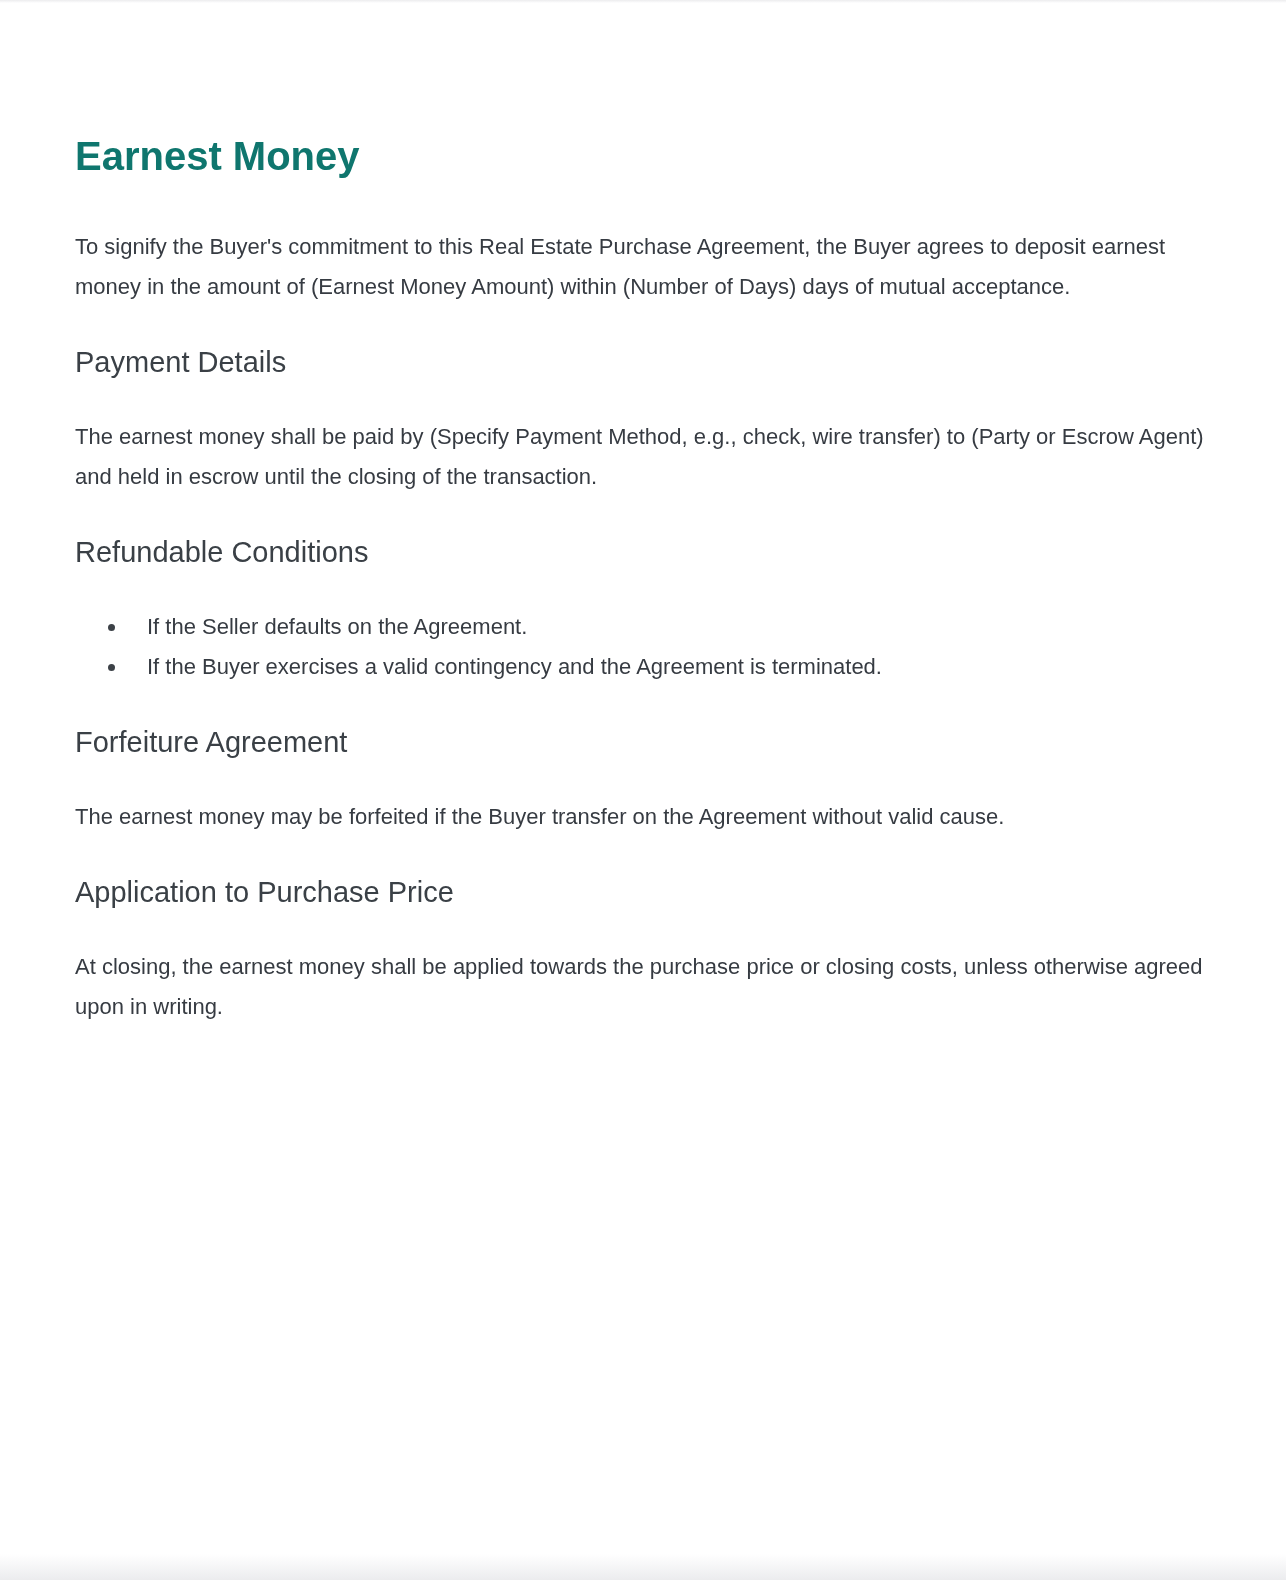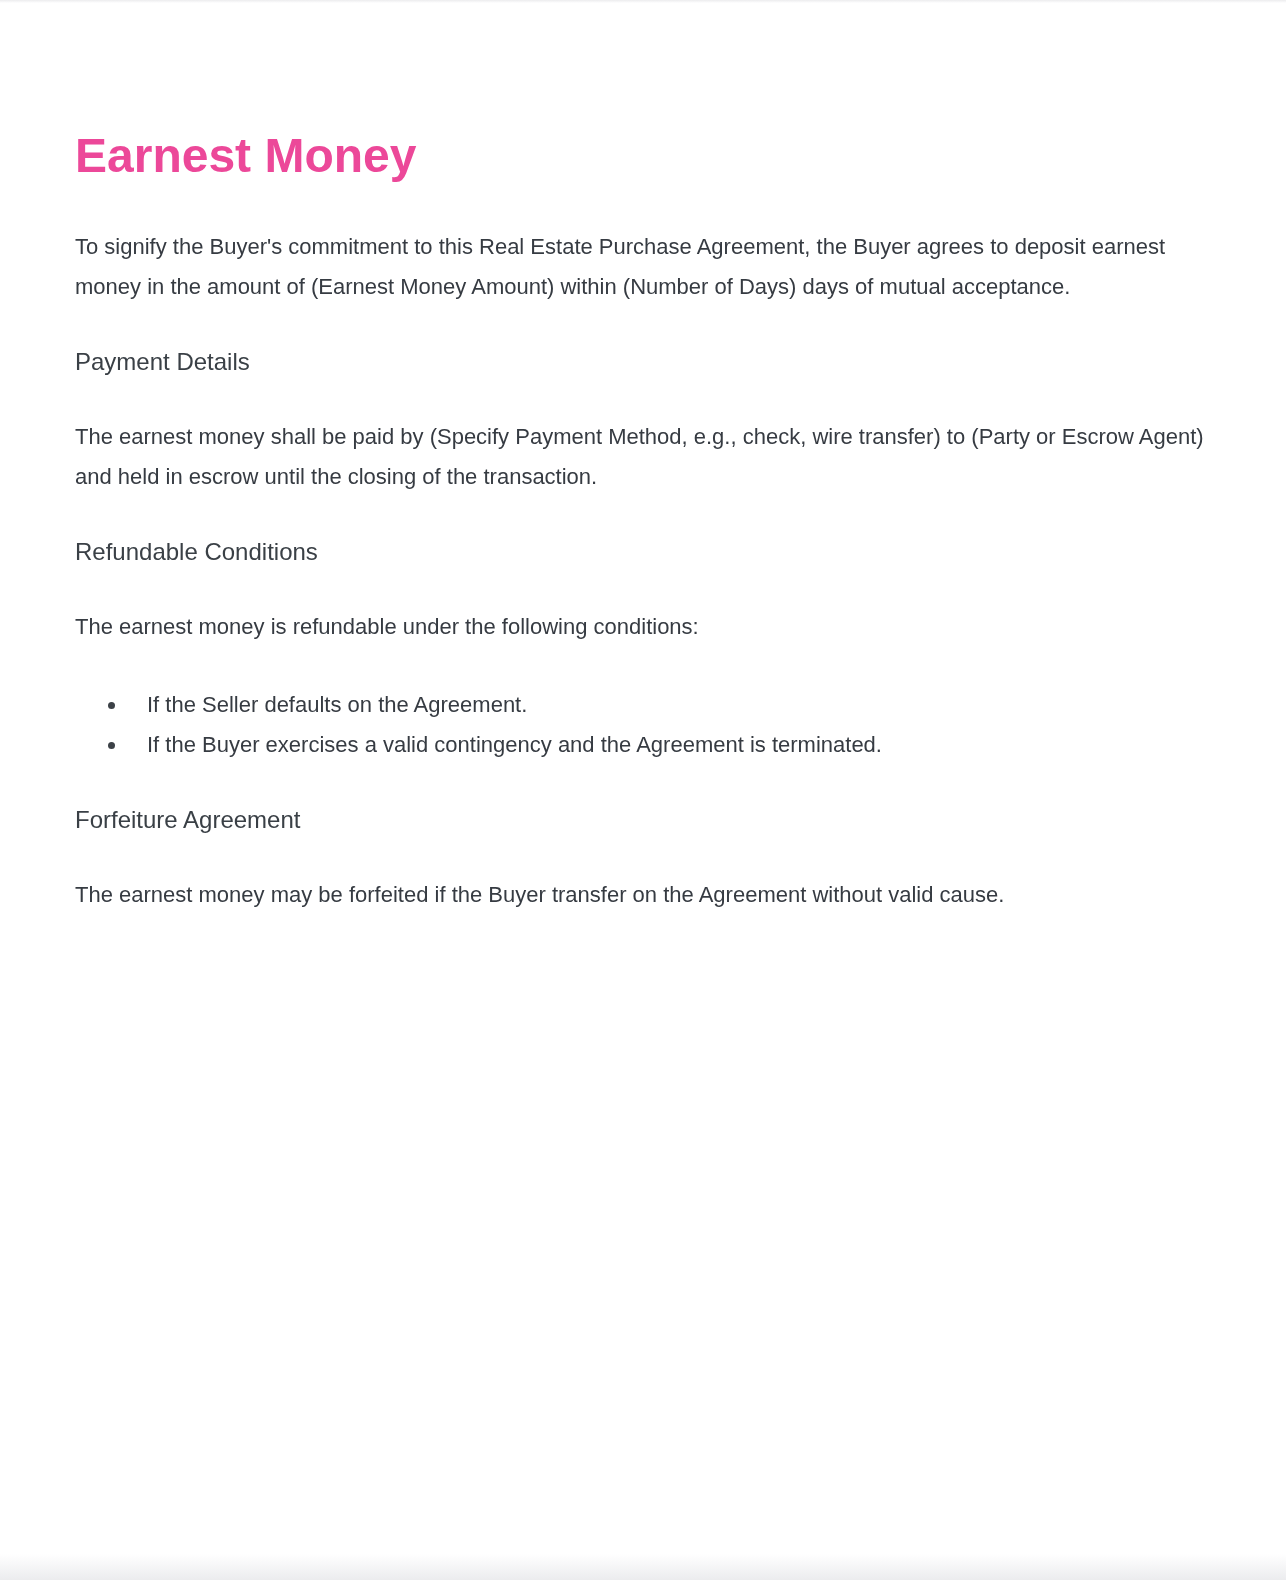--- a/index.html
+++ b/index.html
@@ -25,35 +25,35 @@
     position: absolute;
     bottom: 0; left: 0; right: 0;
     height: 26px;
     background: linear-gradient(to bottom, rgba(230,231,234,0), rgba(219,220,224,0.55));
   }
   .doc {
     padding: 132px 74px 60px 75px;
   }
   .doc-title {
     margin: 0 0 47px 0;
-    font-size: 48px;
+    font-size: 40px;
     line-height: 48px;
     font-weight: 700;
-    color: #ec4899;
+    color: #0f766e;
   }
   .doc-paragraph {
     margin: 13px 0 38px 0;
     font-size: 22px;
     line-height: 40px;
     font-weight: 400;
     color: #363b42;
   }
   .doc-heading {
     margin: 0 0 38px 0;
-    font-size: 24px;
+    font-size: 29px;
     line-height: 34px;
     font-weight: 400;
     color: #3a4046;
   }
   .doc-list {
     list-style: none;
     margin: 0 0 38px 0;
     padding: 0;
   }
   .doc-list li {
@@ -84,34 +84,37 @@
 
   <p class="doc-paragraph">To signify the Buyer's commitment to this Real Estate Purchase Agreement, the Buyer agrees to deposit earnest money in the amount of (Earnest Money Amount) within (Number of Days) days of mutual acceptance.</p>
 
   <section>
     <h2 class="doc-heading">Payment Details</h2>
     <p class="doc-paragraph">The earnest money shall be paid by (Specify Payment Method, e.g., check, wire transfer) to (Party or Escrow Agent) and held in escrow until the closing of the transaction.</p>
   </section>
 
   <section>
     <h2 class="doc-heading">Refundable Conditions</h2>
-    <p class="doc-paragraph">The earnest money is refundable under the following conditions:</p>
     <ul class="doc-list">
       <li>
         <span class="bullet-dot"></span>
         <span>If the Seller defaults on the Agreement.</span>
       </li>
       <li>
         <span class="bullet-dot"></span>
         <span>If the Buyer exercises a valid contingency and the Agreement is terminated.</span>
       </li>
     </ul>
   </section>
 
   <section>
     <h2 class="doc-heading">Forfeiture Agreement</h2>
     <p class="doc-paragraph">The earnest money may be forfeited if the Buyer transfer on the Agreement without valid cause.</p>
   </section>
 
+  <section>
+    <h2 class="doc-heading">Application to Purchase Price</h2>
+    <p class="doc-paragraph">At closing, the earnest money shall be applied towards the purchase price or closing costs, unless otherwise agreed upon in writing.</p>
+  </section>
 
 </main>
 
 <div class="page-bottom-fade"></div>
 
 </body></html>

